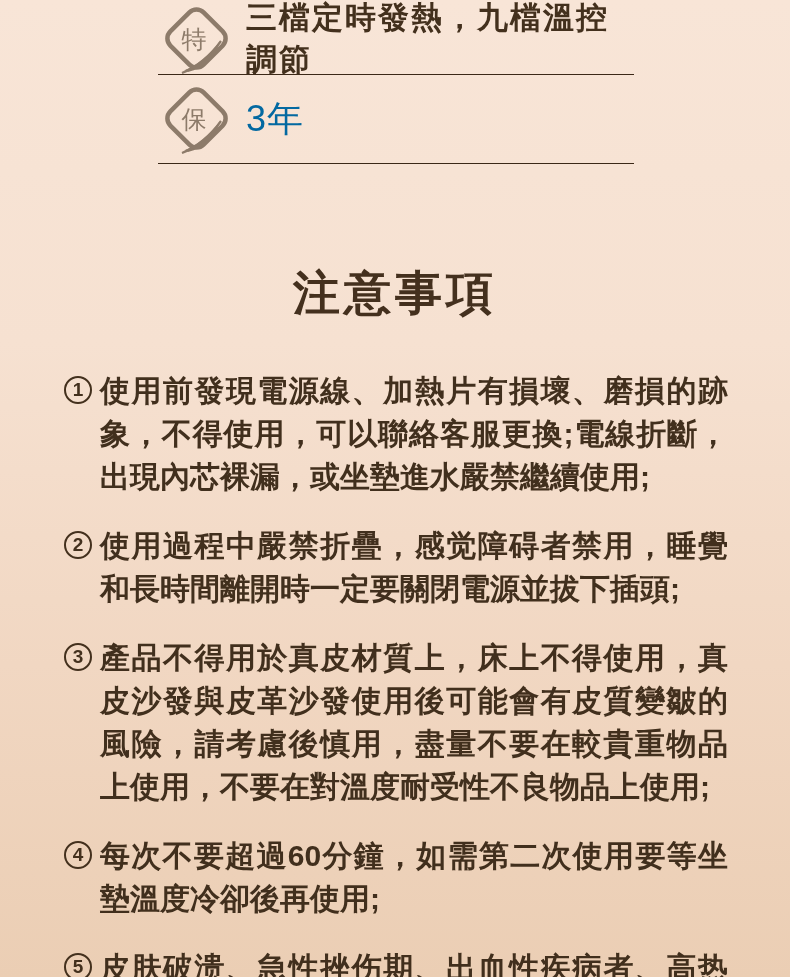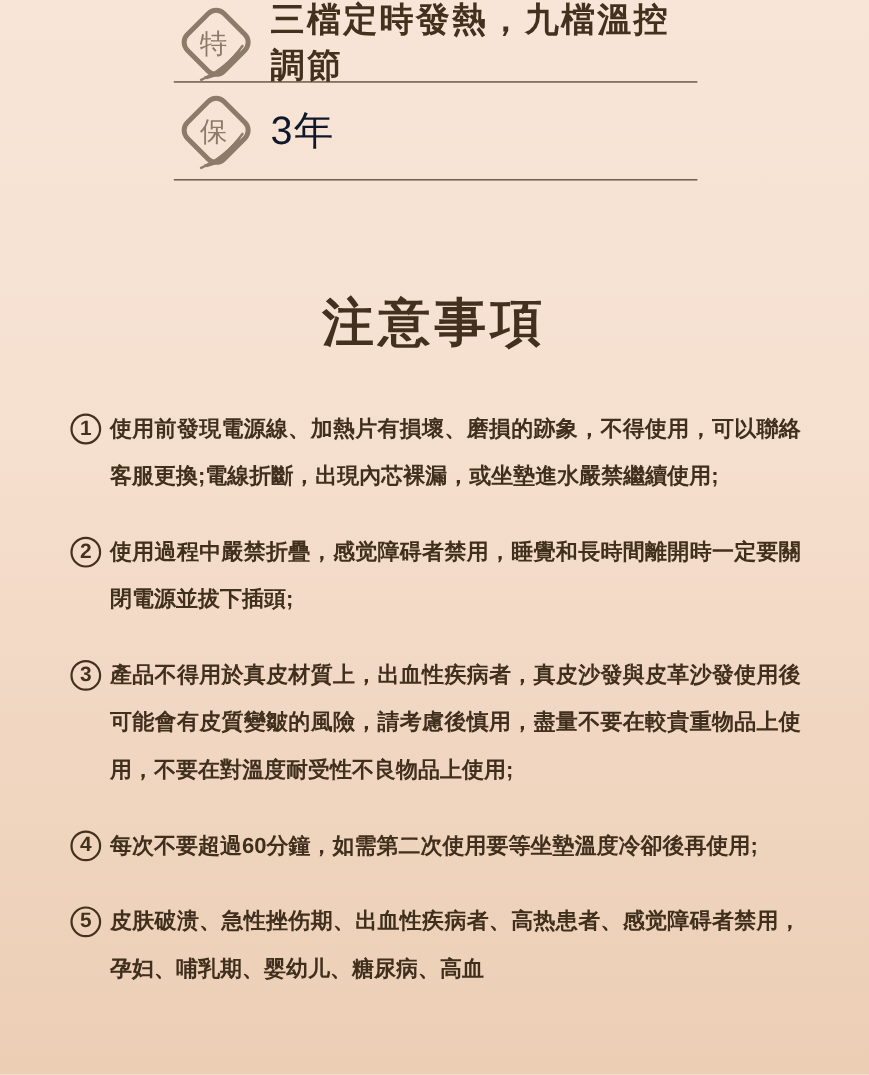--- a/index.html
+++ b/index.html
@@ -43,21 +43,21 @@
     margin-left: 12px;
     font-size: 31px;
     font-weight: 700;
     letter-spacing: 2px;
     color: #43301d;
   }
   .feature-text.warranty {
     font-size: 36px;
     font-weight: 400;
     letter-spacing: 1px;
-    color: #0f172a;
+    color: #0369a1;
   }
   .divider {
     border: none;
     border-top: 1px solid #3b2817;
     margin: 0;
     width: 476px;
   }
 
   
   .page-title {
@@ -89,21 +89,21 @@
     display: flex;
     align-items: center;
     justify-content: center;
     font-size: 19px;
     font-weight: 600;
     margin: 7px 8px 0 0;
     box-sizing: border-box;
   }
   .note-text {
     flex: 1;
-    font-size: 20px;
+    font-size: 30px;
     line-height: 43px;
     font-weight: 600;
     text-align: justify;
     color: #412f1d;
     margin: 0;
   }
 </style>
 </head>
 <body>
 
@@ -145,21 +145,21 @@
     <li class="note-item">
       <span class="note-num">1</span>
       <p class="note-text">使用前發現電源線、加熱片有損壞、磨損的跡象，不得使用，可以聯絡客服更換;電線折斷，出現內芯裸漏，或坐墊進水嚴禁繼續使用;</p>
     </li>
     <li class="note-item">
       <span class="note-num">2</span>
       <p class="note-text">使用過程中嚴禁折疊，感觉障碍者禁用，睡覺和長時間離開時一定要關閉電源並拔下插頭;</p>
     </li>
     <li class="note-item">
       <span class="note-num">3</span>
-      <p class="note-text">產品不得用於真皮材質上，出血性疾病者，真皮沙發與皮革沙發使用後可能會有皮質變皺的風險，請考慮後慎用，盡量不要在較貴重物品上使用，不要在對溫度耐受性不良物品上使用;</p>
+      <p class="note-text">產品不得用於真皮材質上，床上不得使用，真皮沙發與皮革沙發使用後可能會有皮質變皺的風險，請考慮後慎用，盡量不要在較貴重物品上使用，不要在對溫度耐受性不良物品上使用;</p>
     </li>
     <li class="note-item">
       <span class="note-num">4</span>
       <p class="note-text">每次不要超過60分鐘，如需第二次使用要等坐墊溫度冷卻後再使用;</p>
     </li>
     <li class="note-item">
       <span class="note-num">5</span>
       <p class="note-text">皮肤破溃、急性挫伤期、出血性疾病者、高热患者、感觉障碍者禁用，孕妇、哺乳期、婴幼儿、糖尿病、高血</p>
     </li>
   </ol>

